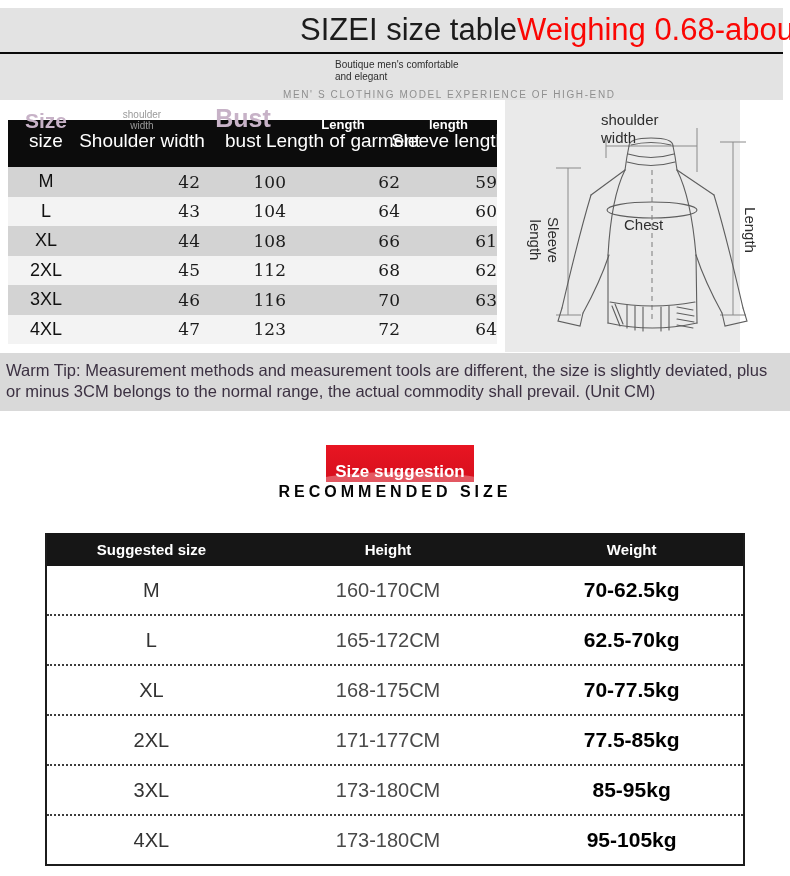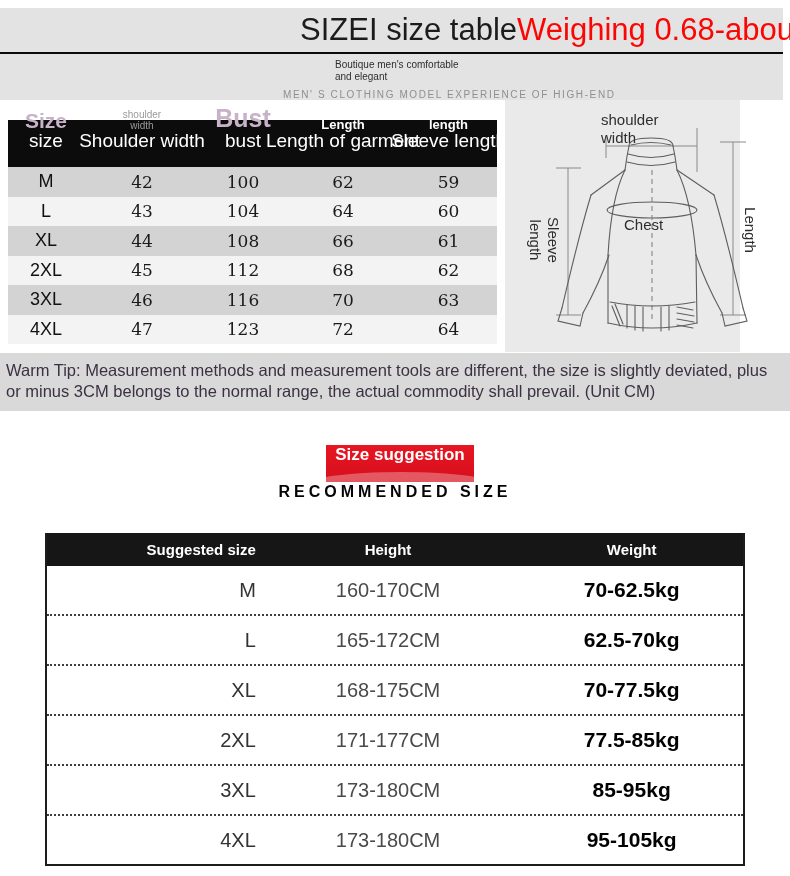--- a/index.html
+++ b/index.html
@@ -26,43 +26,43 @@
   .c3 .top{font-size:25px;}
   .c4 .top,.c5 .top{font-size:13px;color:#fff;line-height:13px;text-align:center;}
   .c5 .top{width:46px;}
   .st-hcell .bottom{color:#fff;font-size:19px;line-height:20px;white-space:nowrap;}
   .w1{width:76px;} .w2{width:116px;} .w3{width:86px;} .w4{width:114px;} .w5{width:97px;}
   .st-row{height:29.5px;display:flex;align-items:center;}
   .st-row.odd{background:#d3d3d3;}
   .st-row.even{background:#f3f3f3;}
   .st-cell{text-align:center;color:#1a1a1a;}
   .st-size{font-size:18px;color:#111;}
-  .st-num{font-family:"DejaVu Serif", serif;font-size:17px;}
+  .st-num{font-family:"DejaVu Serif", serif;font-size:17px;text-align:right;}
 
   
   .diagram-panel{position:absolute;left:505px;top:100px;width:235px;height:252px;background:#eaeaea;}
   .diagram-panel svg{display:block;}
   .diag-label{fill:#2e2e2e;font-size:15px;font-family:"Liberation Sans",sans-serif;}
   .jacket{fill:none;stroke:#5e5e5e;stroke-width:1.1;stroke-linecap:round;}
   .measure{stroke:#8a8a8a;stroke-width:1;}
   .dashline{stroke:#7a7a7a;stroke-width:1;stroke-dasharray:5 4;}
 
   
   .warm-tip{position:absolute;left:0;top:353px;width:790px;height:58px;background:#d9d9d9;box-sizing:border-box;padding:7px 16px 0 6px;font-size:16.5px;line-height:21px;color:#3c3142;}
 
   
-  .badge{position:absolute;left:326px;top:445px;width:148px;height:37px;background:linear-gradient(180deg,#e81522 0%,#d60f1d 100%);display:flex;align-items:flex-start;justify-content:center;overflow:hidden;}
+  .badge{position:absolute;left:326px;top:445px;width:148px;height:37px;background:linear-gradient(180deg,#e81522 0%,#d60f1d 100%);display:flex;align-items:flex-end;justify-content:center;overflow:hidden;}
   .badge::after{content:"";position:absolute;left:-20px;bottom:-16px;width:190px;height:26px;border-radius:50%;background:rgba(255,255,255,0.30);}
   .badge-text{position:relative;color:#fff;font-weight:bold;font-size:17px;z-index:1;}
   .rec-heading{position:absolute;left:0;top:483px;width:790px;text-align:center;font-size:16px;font-weight:bold;letter-spacing:4px;color:#050505;}
 
   
   .rec-table{position:absolute;left:45px;top:533px;width:700px;border-left:2px solid #1c1c1c;border-right:2px solid #1c1c1c;border-bottom:2px solid #1c1c1c;box-sizing:border-box;}
   .rt-header{height:33px;background:#161616;display:flex;align-items:center;color:#fff;font-weight:bold;font-size:15px;}
-  .rt-c1{width:30%;text-align:right;} .rt-c2{width:38%;text-align:center;} .rt-c3{width:32%;text-align:center;}
+  .rt-c1{width:30%;text-align:center;} .rt-c2{width:38%;text-align:center;} .rt-c3{width:32%;text-align:center;}
   .rt-row{height:48px;display:flex;align-items:center;}
   .rt-row:not(:last-child){border-bottom:2px dotted #3c3c3c;}
   .rt-size{font-size:20px;color:#333;}
   .rt-height{font-size:20px;color:#4a4a4a;}
   .rt-weight{font-size:21px;font-weight:bold;color:#000;}
 </style>
 </head>
 <body>
 
 <div id="stage">

